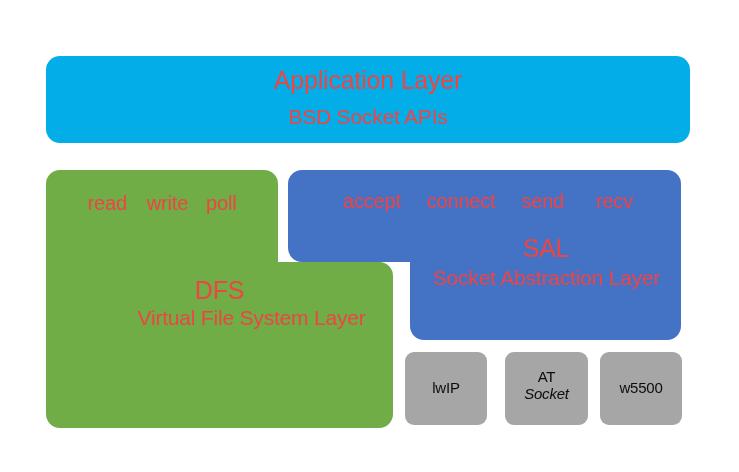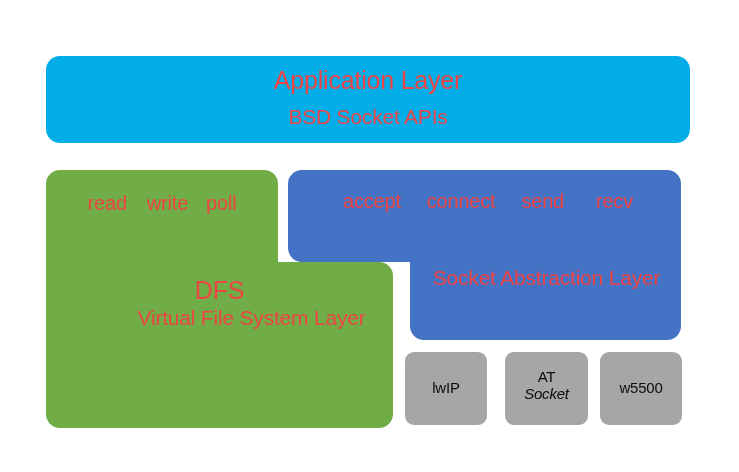--- a/index.html
+++ b/index.html
@@ -155,20 +155,21 @@
 
   <div class="txt dfs-funcs">
     <span class="g1">read</span><span class="g2">write</span><span>poll</span>
   </div>
   <div class="txt dfs-title">DFS</div>
   <div class="txt dfs-sub">Virtual File System Layer</div>
 
   <div class="txt sal-funcs">
     <span class="g1">accept</span><span class="g2">connect</span><span class="g3">send</span><span>recv</span>
   </div>
+  <div class="txt sal-title">SAL</div>
   <div class="txt sal-sub">Socket Abstraction Layer</div>
 
   <div class="txt gray-label gl-lwip">lwIP</div>
   <div class="txt gray-label gl-at">
     <span>AT</span>
     <span class="ln2">Socket</span>
   </div>
   <div class="txt gray-label gl-w5500">w5500</div>
 
 </div>

